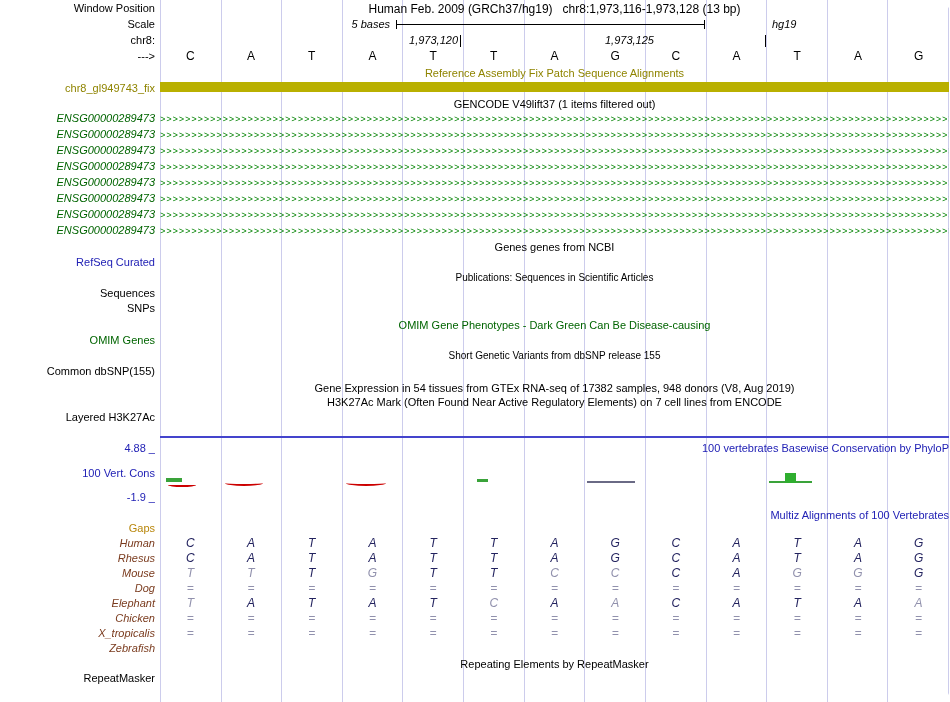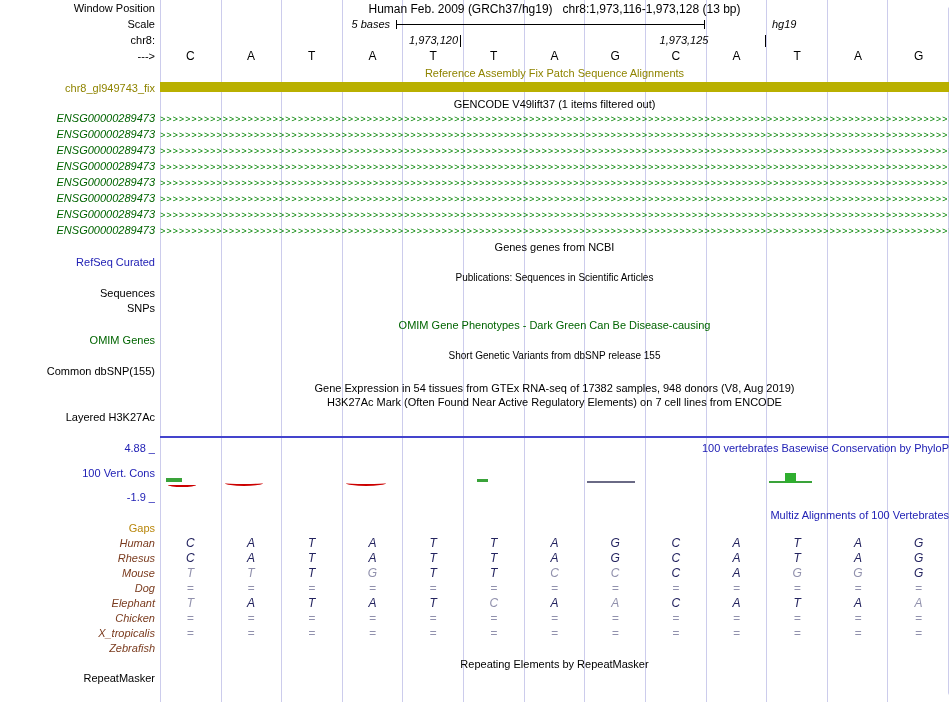--- a/index.html
+++ b/index.html
@@ -54,21 +54,21 @@
     <div class="abs" style="left:396px;top:7px;width:309px;border-top:1px solid #000"></div>
     <div class="abs tick" style="left:396px;top:3px"></div>
     <div class="abs tick" style="left:704px;top:3px"></div>
     <span class="abs" style="left:772px;top:1px">hg19</span>
   </div>
 
   <div class="row" style="top:33px">
     <span class="lbl">chr8:</span>
     <span class="abs" style="left:300px;top:1px;width:158px;text-align:right">1,973,120</span>
     <div class="abs vtick" style="left:460px"></div>
-    <span class="abs" style="left:605px;top:1px;width:158px;text-align:center">1,973,125</span>
+    <span class="abs" style="left:605px;top:1px;width:158px;text-align:left">1,973,125</span>
     <div class="abs vtick" style="left:765px"></div>
   </div>
 
   <div class="row" style="top:49px">
     <span class="lbl">---&gt;</span>
     <div class="cells t12">
         <span>C</span>
         <span>A</span>
         <span>T</span>
         <span>A</span>

